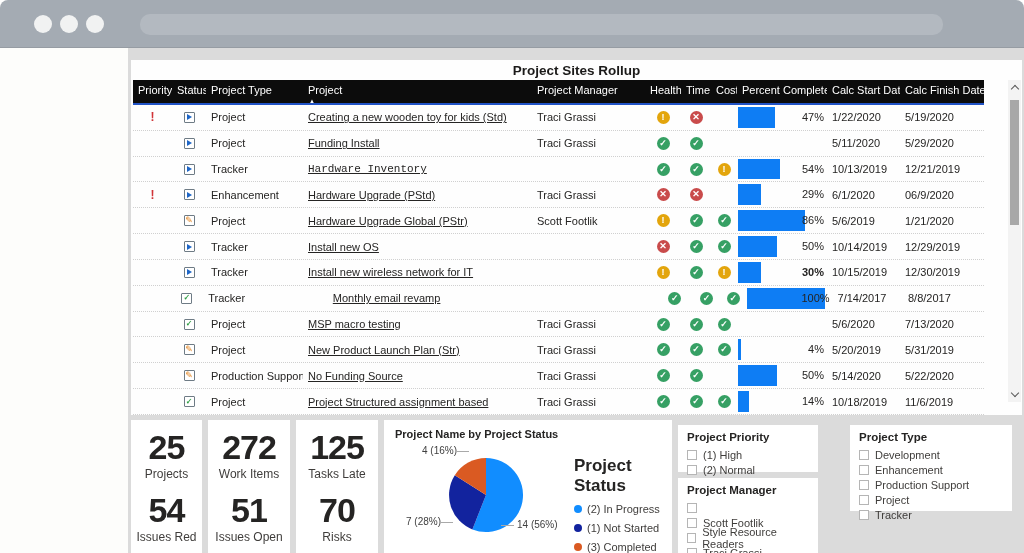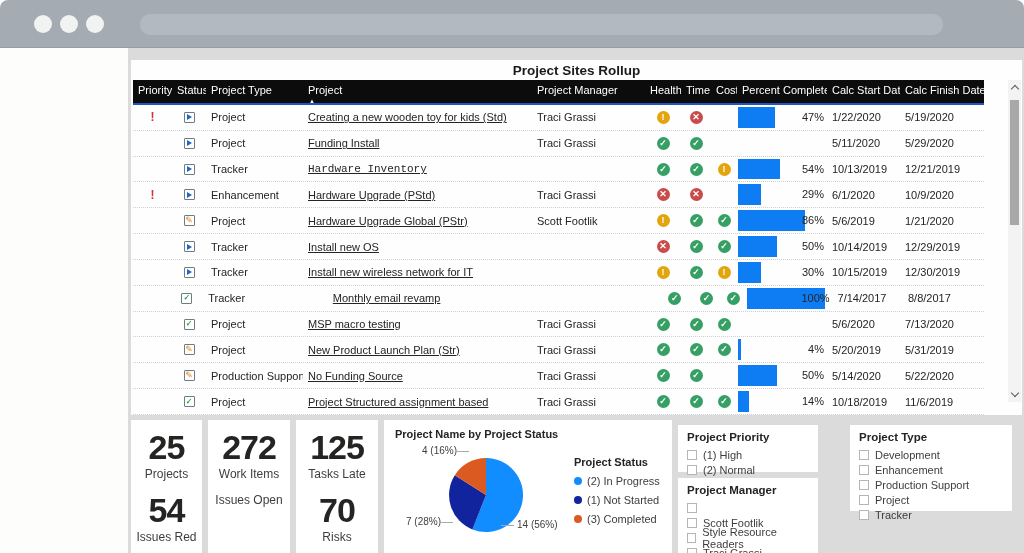--- a/index.html
+++ b/index.html
@@ -56,21 +56,21 @@
   .kpi-card{height:140px;background:#fff;text-align:center;padding-top:10px;box-sizing:border-box}
   .kpi-num{font-size:34px;line-height:34px;font-weight:bold;color:#252423;letter-spacing:-1px}
   .kpi-label{font-size:12px;color:#3f3d3b;margin-top:3px;margin-bottom:12px}
   
   .pie-card{position:absolute;left:384px;top:420px;width:288px;height:140px;background:#fff}
   .pie-title{position:absolute;left:11px;top:8px;font-size:11px;font-weight:bold;color:#252423}
   #pie-svg{position:absolute;left:63px;top:36px}
   .callout{position:absolute;font-size:10px;color:#404040;white-space:nowrap}
   .cline{position:absolute;height:1px;background:#a9a9a9}
   .legend{position:absolute;left:190px;top:36px}
-  .legend-title{font-size:11px;font-weight:bold;color:#252423;margin-bottom:7px}
+  .legend-title{font-size:17px;font-weight:bold;color:#252423;margin-bottom:7px}
   .legend-item{display:flex;align-items:center;gap:5px;font-size:11px;color:#3f3d3b;margin-bottom:7px}
   .legend-dot{width:8px;height:8px;border-radius:50%}
   
   .filter-card{position:absolute;background:#fff;padding:6px 9px;box-sizing:border-box}
   .filter-title{font-size:11.5px;font-weight:bold;color:#252423;margin-bottom:4px}
   .opt{display:flex;align-items:center;gap:6px;height:15px;font-size:11px;color:#3f3d3b}
   .cb{width:10px;height:10px;border:1px solid #b5b5b5;background:#fff;box-sizing:border-box}
 </style>
 </head>
 <body>
@@ -225,21 +225,21 @@
           </div>
           <div class="td center" style="width: 30px;">
             <span class="badge error">✕</span>
           </div>
           <div class="td center" style="width: 26px;"></div>
           <div class="td bar-cell" style="width: 90px;">
             <span class="bar" style="width: 23px;"></span>
             <span class="pctlabel">29%</span>
           </div>
           <div class="td text" style="width: 73px;">6/1/2020</div>
-          <div class="td text" style="width: 84px;">10/9/2020</div>
+          <div class="td text" style="width: 84px;">06/9/2020</div>
         </div>
         <div class="tr">
           <div class="td center" style="width: 39px;"></div>
           <div class="td center" style="width: 34px;">
             <span class="sq pencil">✎</span>
           </div>
           <div class="td text" style="width: 97px;">Project</div>
           <div class="td link" style="width: 229px;">
             <span class="plink">Hardware Upgrade Global (PStr)</span>
           </div>
@@ -302,21 +302,21 @@
           <div class="td text" style="width: 113px;"></div>
           <div class="td center" style="width: 36px;">
             <span class="badge warning">!</span>
           </div>
           <div class="td center" style="width: 30px;">
             <span class="badge ok">✓</span>
           </div>
           <div class="td center" style="width: 26px;">
             <span class="badge warning">!</span>
           </div>
-          <div class="td bar-cell" style="width: 90px;">
+          <div class="td bar-cell" style="width: 90px; font-weight: bold;">
             <span class="bar" style="width: 23px;"></span>
             <span class="pctlabel">30%</span>
           </div>
           <div class="td text" style="width: 73px;">10/15/2019</div>
           <div class="td text" style="width: 84px;">12/30/2019</div>
         </div>
         <div class="tr">
           <div class="td center" style="width: 39px;"></div>
           <div class="td center" style="width: 34px;">
             <span class="sq chk">✓</span>
@@ -454,20 +454,21 @@
   <div id="kpi-row">
       <div class="kpi-card" style="width: 71px;">
         <div class="kpi-num">25</div>
         <div class="kpi-label">Projects</div>
         <div class="kpi-num">54</div>
         <div class="kpi-label">Issues Red</div>
       </div>
       <div class="kpi-card" style="width: 82px;">
         <div class="kpi-num">272</div>
         <div class="kpi-label">Work Items</div>
+        <div class="kpi-num">51</div>
         <div class="kpi-label">Issues Open</div>
       </div>
       <div class="kpi-card" style="width: 82px;">
         <div class="kpi-num">125</div>
         <div class="kpi-label">Tasks Late</div>
         <div class="kpi-num">70</div>
         <div class="kpi-label">Risks</div>
       </div>
     </div>
 

